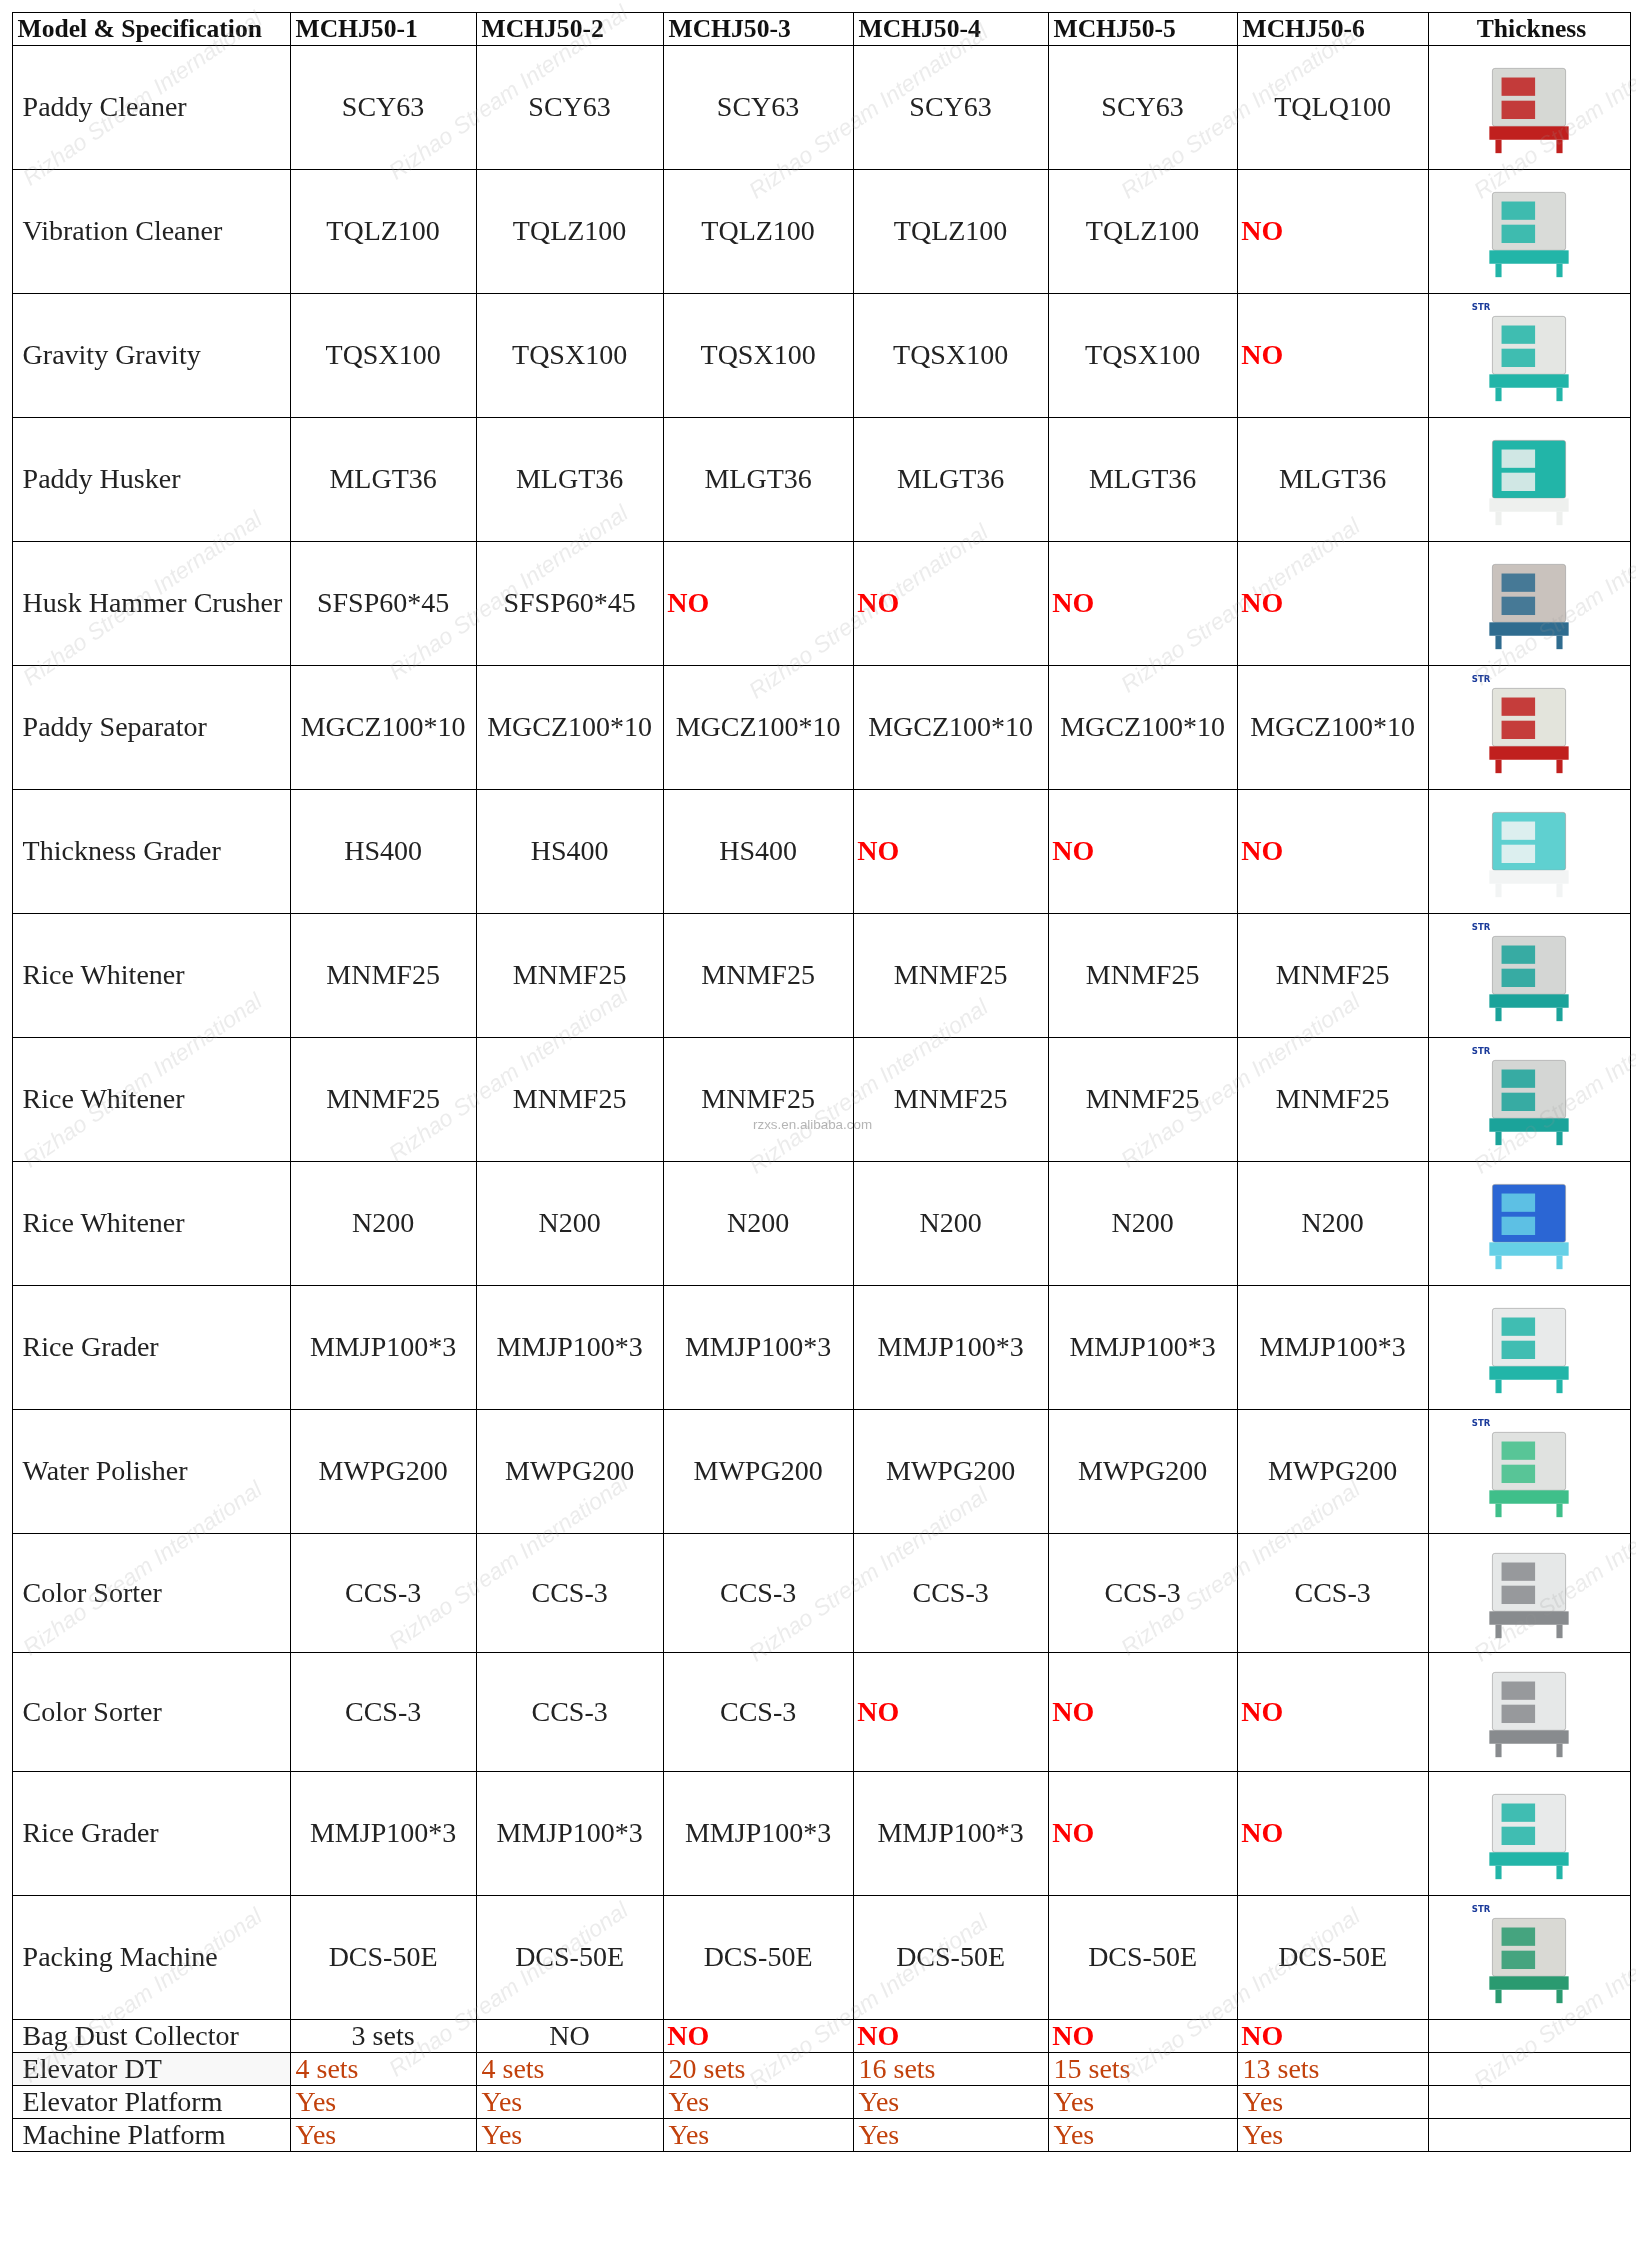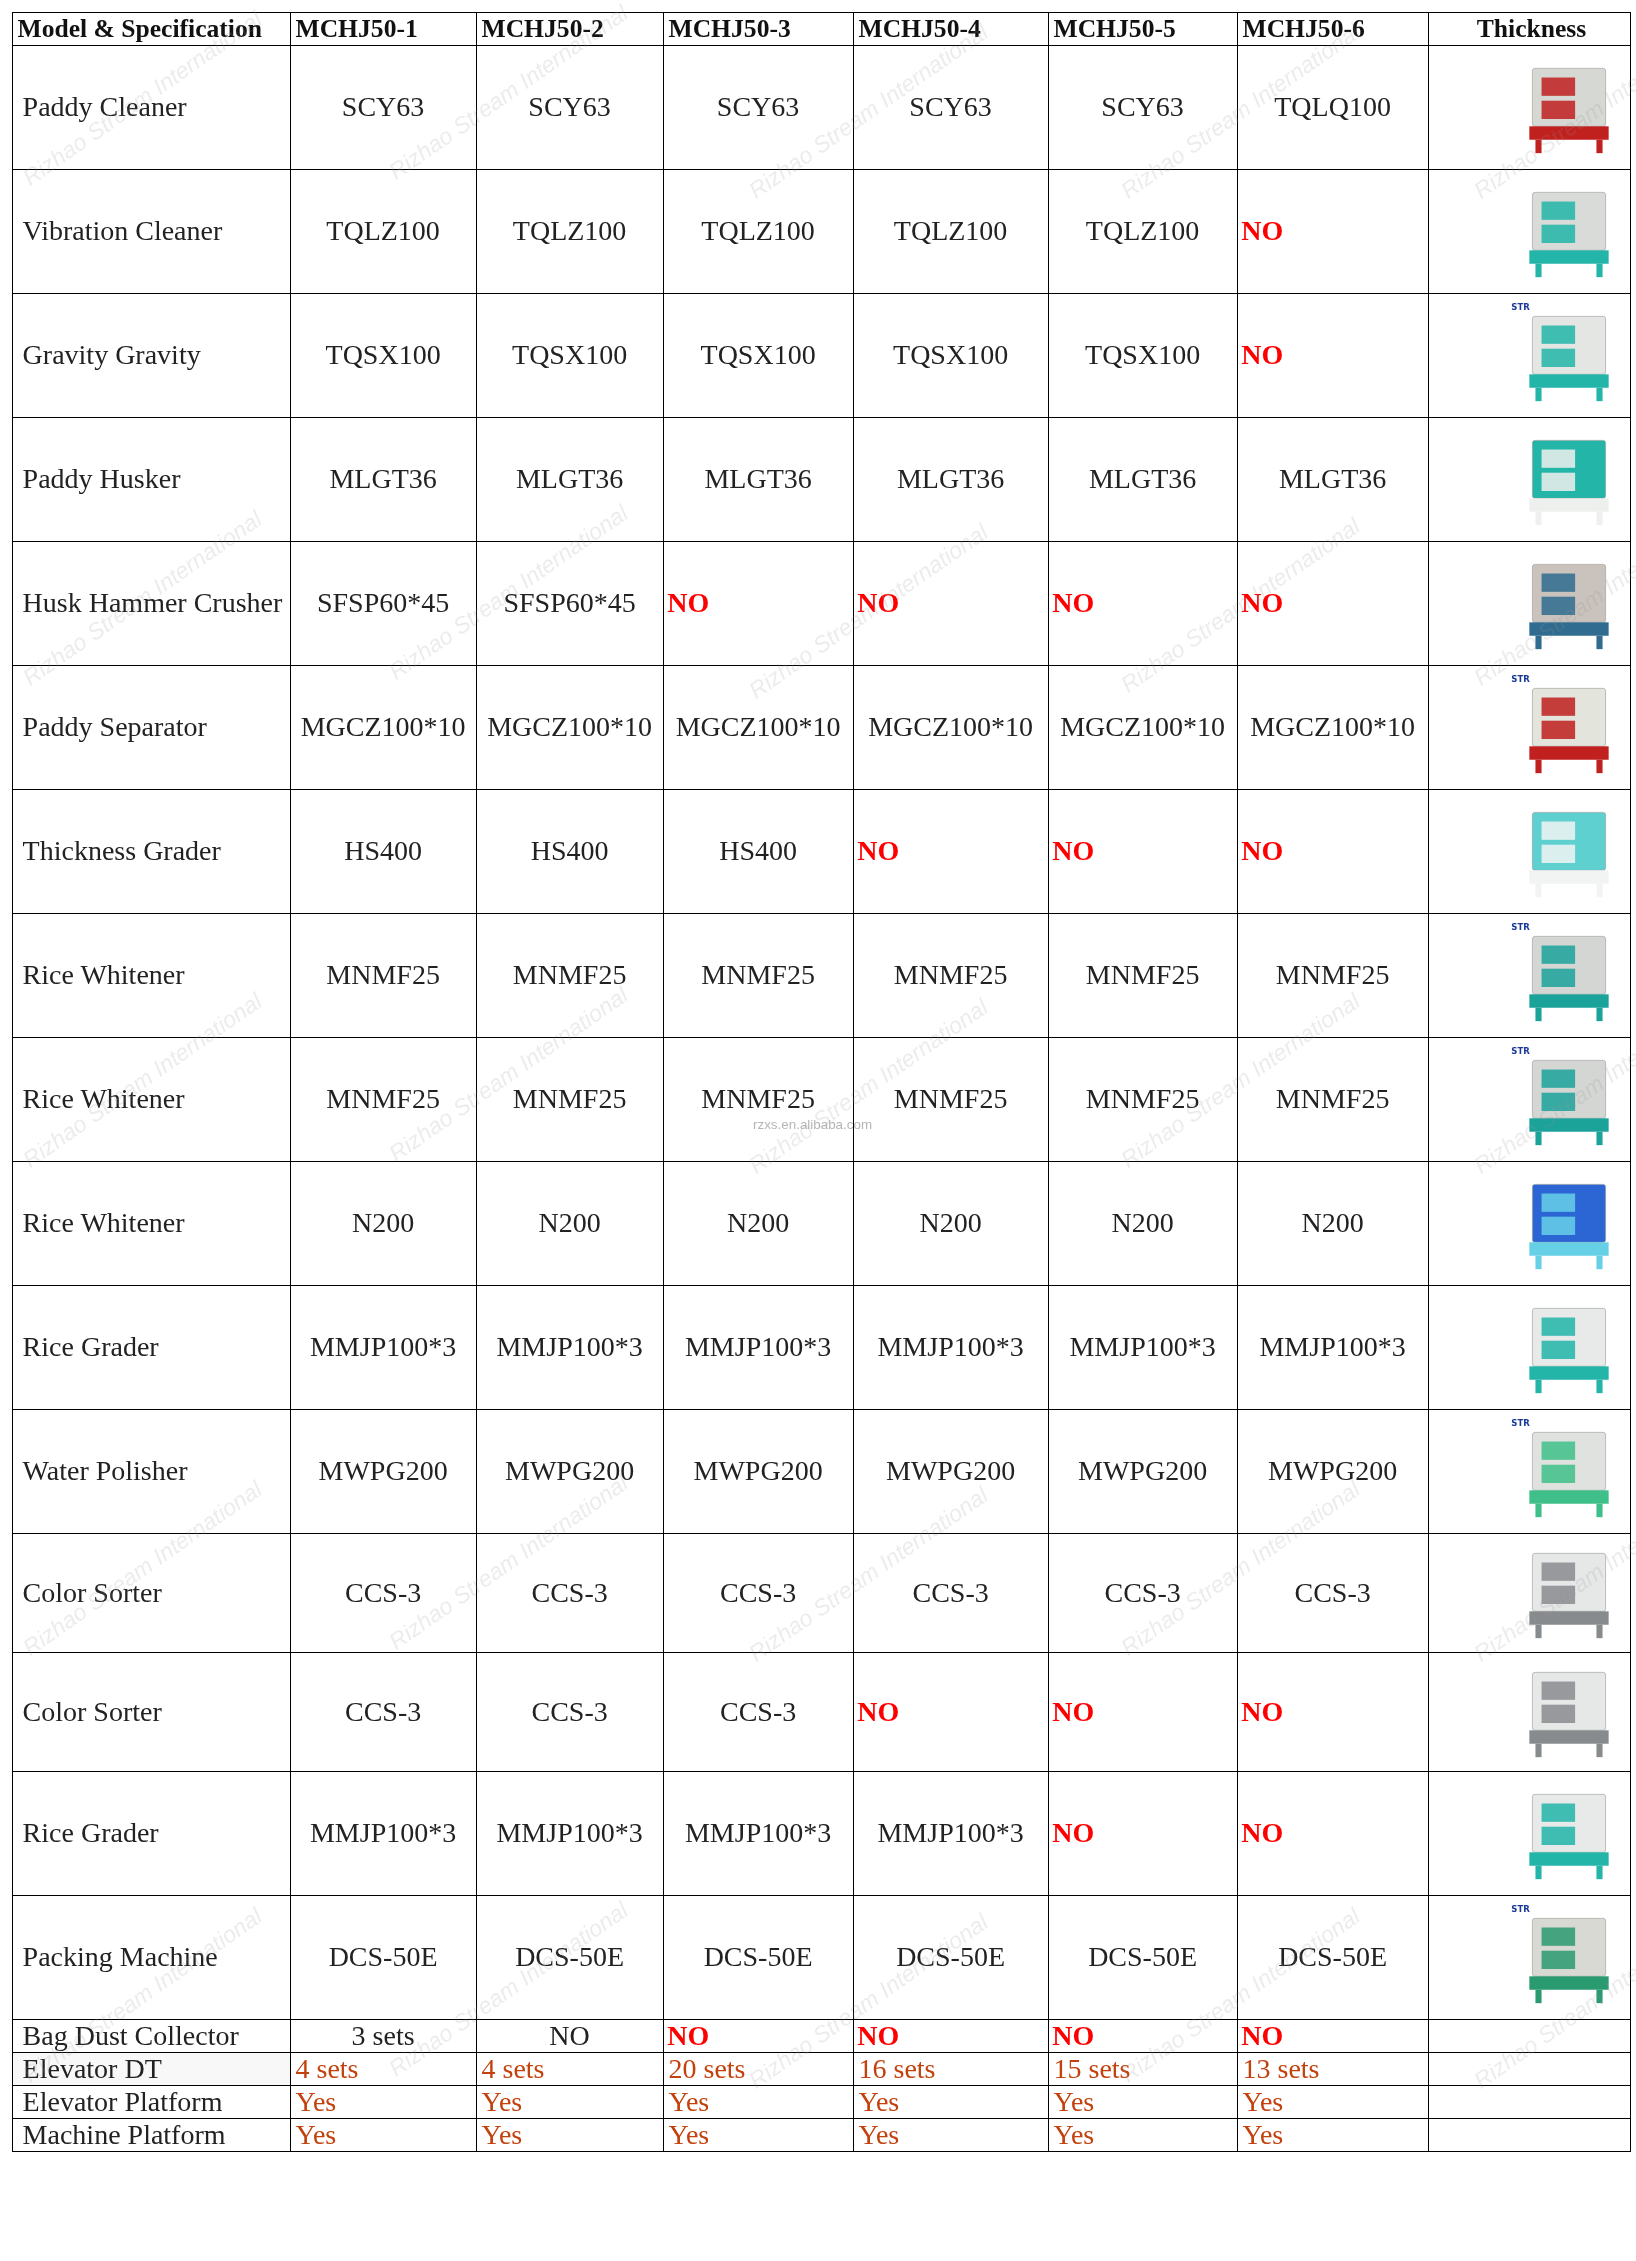--- a/index.html
+++ b/index.html
@@ -11,21 +11,21 @@
   td.head.pic { text-align:center; }
   td.label { font-size:28px; padding-left:10px; color:#222; }
   td.val { font-size:28px; text-align:center; color:#222; }
   td.val.left { text-align:left; padding-left:4.9px; color:#c2410c; }
   td.no { color:#ff0000; font-weight:bold; text-align:left; padding-left:3.7px; }
   td.gray { background:#f8f8f8; }
   tr.big td { height:123px; }
   tr.mid td { height:118px; }
   tr.small td { height:32px; }
   tr.headrow td { height:32px; }
-  td.picture { text-align:right; vertical-align:middle;margin-top:38px; }
+  td.picture { text-align:center; vertical-align:middle;margin-top:38px; }
   .mach { display:inline-block; position:relative; width:122px; height:107px; }
   .str { position:absolute; left:3.7px; top:1.2px; font-family:"DejaVu Sans",sans-serif; font-weight:bold;
          font-size:8.5px; color:#1a3a9a; }
   .wm { position:absolute; font-family:"Liberation Sans",sans-serif; font-style:italic; font-size:23px;
         color:rgba(150,150,150,0.18); transform:rotate(-35deg); pointer-events:none; white-space:nowrap; }
   .ali { position:absolute; left:753px; top:1117px; font-family:"Liberation Sans",sans-serif;
          font-size:13.4px; color:rgba(120,120,120,0.55); pointer-events:none; }
 </style>
 </head>
 <body>

